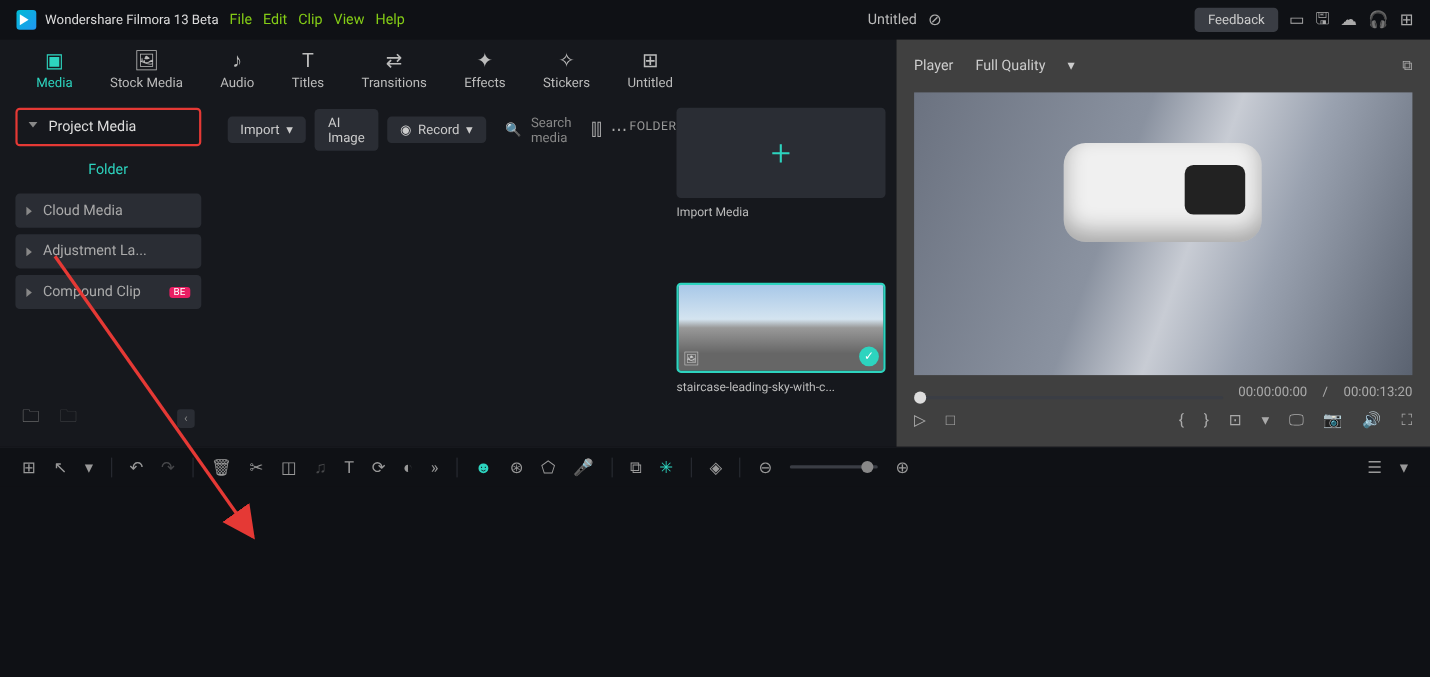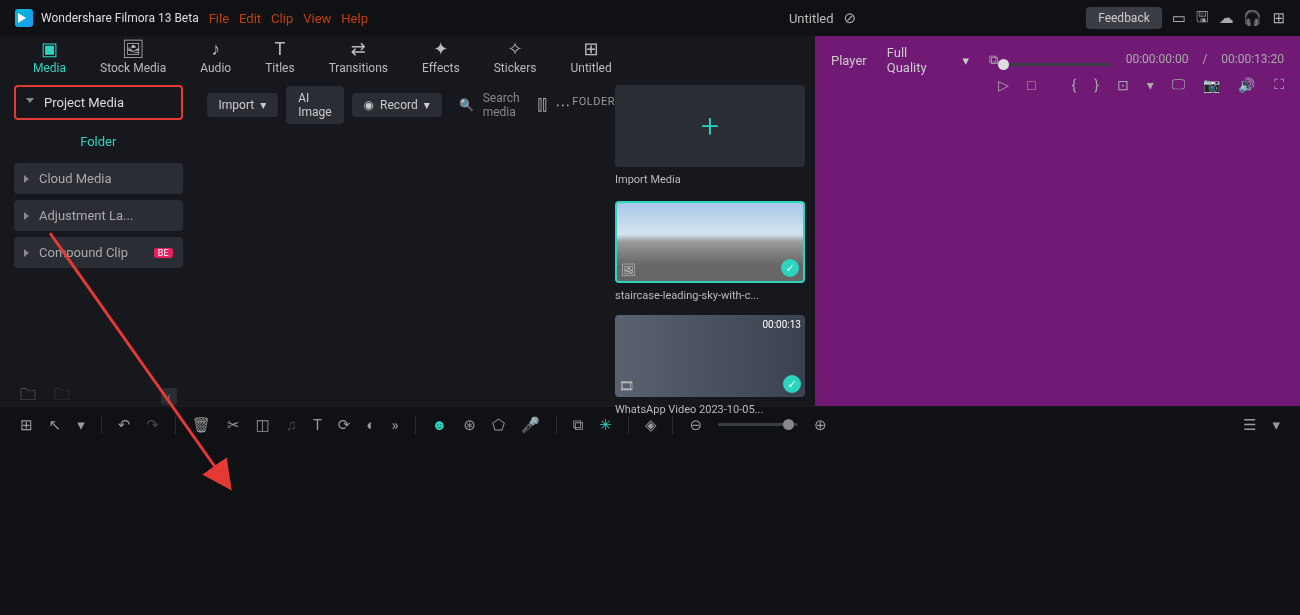--- a/index.html
+++ b/index.html
@@ -2,21 +2,21 @@
 <html><head>
 <meta charset="utf-8">
 <style>
 *{box-sizing:border-box;margin:0;padding:0;font-family:-apple-system,BlinkMacSystemFont,"Segoe UI",Roboto,Arial,sans-serif;user-select:none}
 body{width:1300px;height:615px;background:#0f1115;color:#ccc;overflow:hidden;position:relative}
 .menubar{height:36px;display:flex;align-items:center;padding:0 15px;gap:10px;font-size:13px}
 .logo{display:flex;align-items:center;gap:8px}
 .logo-sq{width:18px;height:18px;background:linear-gradient(135deg,#00bcd4,#2196f3);border-radius:3px;position:relative}
 .logo-sq::after{content:"";position:absolute;left:3px;top:4px;width:0;height:0;border-left:8px solid #fff;border-top:5px solid transparent;border-bottom:5px solid transparent}
 .logo-txt{font-size:12px;color:#ddd}
-.menu-item{color:#c2410c;cursor:pointer;font-size:13px}
+.menu-item{color:#84cc16;cursor:pointer;font-size:13px}
 .menu-spacer{flex:1}
 .title-center{display:flex;align-items:center;gap:10px;color:#bbb}
 .feedback-btn{background:#3a3d44;padding:4px 12px;border-radius:4px;font-size:12px;color:#ccc;margin-left:220px}
 .icon-btn{color:#aaa;cursor:pointer;font-size:15px}
 .main-row{display:flex;height:370px}
 .left-panel{width:815px;background:#16181d;display:flex;flex-direction:column}
 .tabrow{height:56px;display:flex;align-items:center;gap:18px;padding:0 25px}
 .tab{display:flex;flex-direction:column;align-items:center;gap:3px;font-size:12px;color:#bbb;cursor:pointer;padding:4px 8px}
 .tab.active{color:#2dd4bf}
 .tab-ic{font-size:18px;line-height:1}
@@ -41,21 +41,21 @@
 .thumb-img{width:190px;height:82px;background:#2a2d34;border-radius:4px;position:relative;overflow:hidden;display:flex;align-items:center;justify-content:center}
 .thumb-img.sel{border:2px solid #2dd4bf}
 .thumb-plus{font-size:32px;color:#2dd4bf;font-weight:300}
 .thumb-sky{background:linear-gradient(to bottom,#a8c8e8 0%,#d4e4f0 40%,#999 50%,#666 80%)}
 .thumb-vr{background:linear-gradient(to right,#5a6270,#3a4250)}
 .thumb-cap{font-size:11px;color:#bbb;white-space:nowrap;overflow:hidden;text-overflow:ellipsis}
 .thumb-corner{position:absolute;left:4px;bottom:4px;color:#ccc;font-size:12px}
 .thumb-check{position:absolute;right:4px;bottom:4px;width:18px;height:18px;background:#2dd4bf;border-radius:50%;display:flex;align-items:center;justify-content:center;color:#0a0;font-size:12px}
 .thumb-check::after{content:"✓";color:#fff;font-size:11px}
 .thumb-dur{position:absolute;right:4px;top:4px;font-size:10px;color:#fff}
-.right-panel{flex:1;background:#701a75;padding:8px 16px;display:flex;flex-direction:row}
+.right-panel{flex:1;background:#404040;padding:8px 16px;display:flex;flex-direction:column}
 .player-hdr{display:flex;align-items:center;gap:20px;font-size:13px;color:#ccc;height:32px}
 .quality-dd{display:flex;align-items:center;gap:20px;cursor:pointer}
 .compare-ic{margin-left:auto;color:#aaa}
 .preview{flex:1;margin-top:8px;background:linear-gradient(110deg,#6b7280 0%,#8a92a0 40%,#c8ccd4 55%,#9aa2b0 70%,#5a6270 100%);position:relative;overflow:hidden}
 .vr-headset{position:absolute;left:30%;top:18%;width:180px;height:90px;background:#f0f0f0;border-radius:20px;box-shadow:inset 0 -10px 20px rgba(0,0,0,0.3)}
 .vr-lens{position:absolute;right:15px;top:20px;width:55px;height:45px;background:#222;border-radius:8px}
 .player-controls{padding:8px 0}
 .prog-row{display:flex;align-items:flex-end;gap:14px;font-size:12px;color:#aaa}
 .prog-bar{flex:1;height:3px;background:#3a3d44;border-radius:2px;position:relative}
 .prog-dot{position:absolute;left:0;top:-4px;width:11px;height:11px;background:#ddd;border-radius:50%}
@@ -192,28 +192,20 @@
               </div>
             <div class="thumb-cap">Import Media</div>
           </div>
           <div class="thumb">
             <div class="thumb-img sel thumb-sky">
                 <span class="thumb-corner">🖼</span>
                 <span class="thumb-check"></span>
               </div>
             <div class="thumb-cap">staircase-leading-sky-with-c...</div>
           </div>
-          <div class="thumb" style="margin-top:-2px">
-            <div class="thumb-img thumb-vr">
-                <span class="thumb-dur">00:00:13</span>
-                <span class="thumb-corner">🎞</span>
-                <span class="thumb-check"></span>
-              </div>
-            <div class="thumb-cap">WhatsApp Video 2023-10-05...</div>
-          </div>
         </div>
       </div>
     </div>
   </div>
 
   <div class="right-panel">
     <div class="player-hdr">
       <span>Player</span>
       <div class="quality-dd">
           <span>Full Quality</span>

